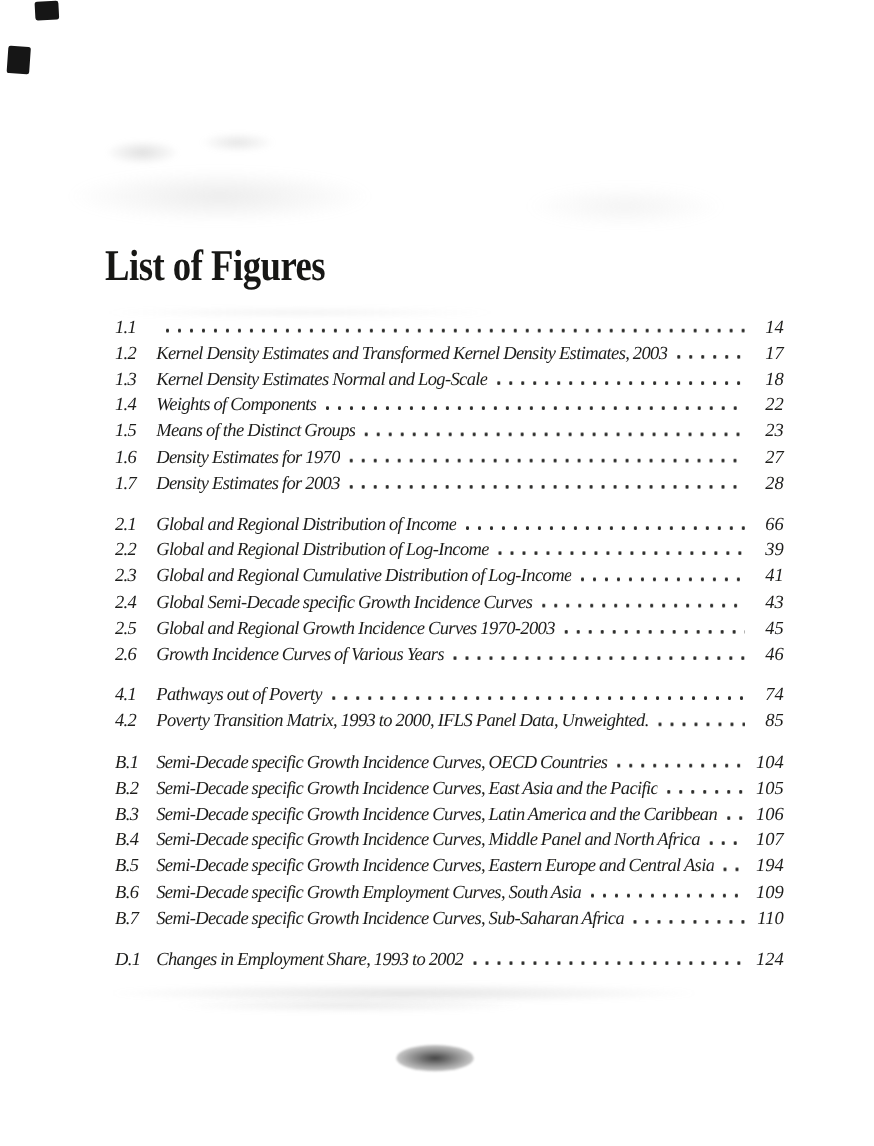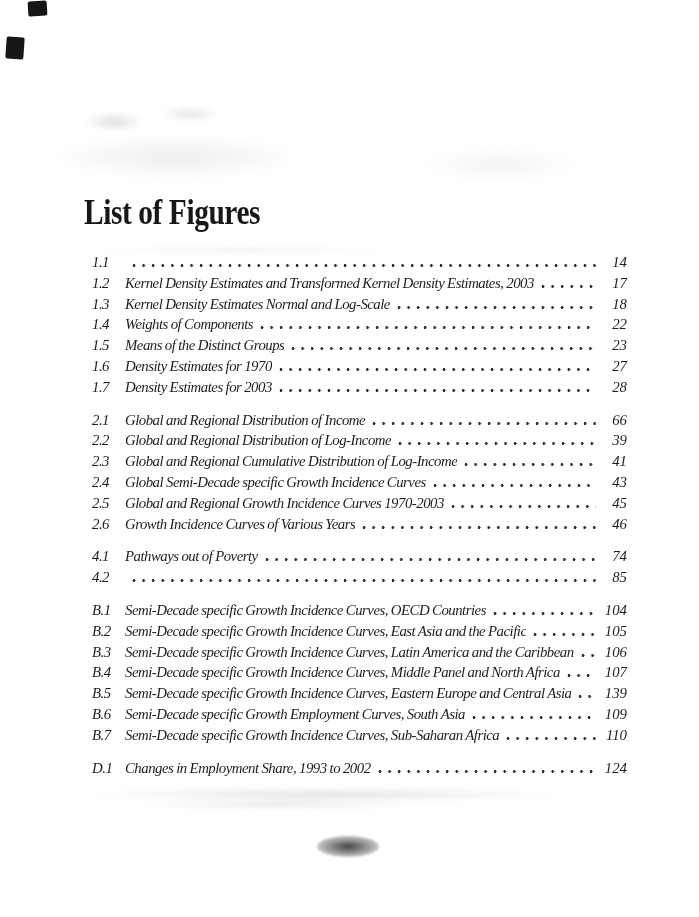--- a/index.html
+++ b/index.html
@@ -163,20 +163,21 @@
       </div>
       <div class="group">
         <div class="row">
           <span class="num">4.1</span>
           <span class="ftitle">Pathways out of Poverty</span>
           <span class="leader"></span>
           <span class="pnum">74</span>
         </div>
         <div class="row">
           <span class="num">4.2</span>
+          <span class="ftitle">Poverty Transition Matrix, 1993 to 2000, IFLS Panel Data, Unweighted.</span>
           <span class="leader"></span>
           <span class="pnum">85</span>
         </div>
       </div>
       <div class="group">
         <div class="row">
           <span class="num">B.1</span>
           <span class="ftitle">Semi-Decade specific Growth Incidence Curves, OECD Countries</span>
           <span class="leader"></span>
           <span class="pnum">104</span>
@@ -196,21 +197,21 @@
         <div class="row">
           <span class="num">B.4</span>
           <span class="ftitle">Semi-Decade specific Growth Incidence Curves, Middle Panel and North Africa</span>
           <span class="leader"></span>
           <span class="pnum">107</span>
         </div>
         <div class="row">
           <span class="num">B.5</span>
           <span class="ftitle">Semi-Decade specific Growth Incidence Curves, Eastern Europe and Central Asia</span>
           <span class="leader"></span>
-          <span class="pnum">139</span>
+          <span class="pnum">194</span>
         </div>
         <div class="row">
           <span class="num">B.6</span>
           <span class="ftitle">Semi-Decade specific Growth Employment Curves, South Asia</span>
           <span class="leader"></span>
           <span class="pnum">109</span>
         </div>
         <div class="row">
           <span class="num">B.7</span>
           <span class="ftitle">Semi-Decade specific Growth Incidence Curves, Sub-Saharan Africa</span>

